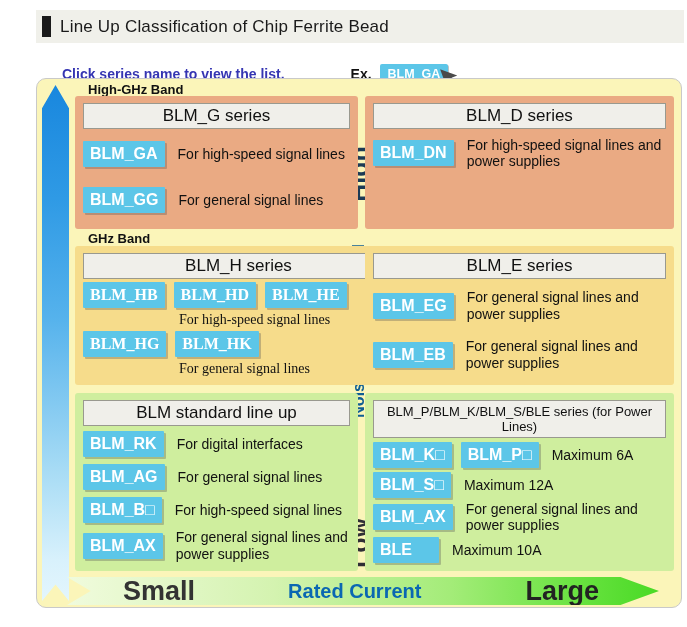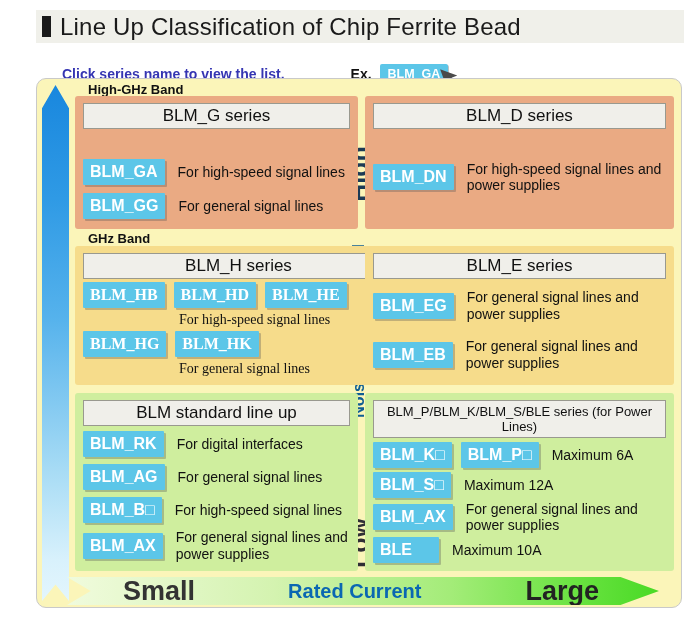--- a/index.html
+++ b/index.html
@@ -1,21 +1,21 @@
 <!DOCTYPE html>
 <html><head>
 <meta charset="utf-8">
 <style>
   html,body{margin:0;padding:0;background:#fff;}
   body{width:687px;height:627px;position:relative;font-family:"Liberation Sans","DejaVu Sans",sans-serif;color:#111;overflow:hidden;}
 
   
   .titlebar{position:absolute;left:36px;top:10px;width:648px;height:33px;background:#F0F0EA;display:flex;align-items:center;box-sizing:border-box;padding-left:6px;}
   .titlebar .bar{width:9px;height:21px;background:#1a1a1a;margin-right:9px;flex:0 0 auto;}
-  .titlebar .title{font-size:24px;color:#1a1a1a;letter-spacing:0.2px;}
+  .titlebar .title{font-size:17px;color:#1a1a1a;letter-spacing:0.2px;}
 
   
   .subrow{position:absolute;left:62px;top:49px;width:600px;height:26px;display:flex;align-items:center;margin-top:12px;}
   .click-note{color:#3535B2;font-weight:bold;font-size:14px;}
   .ex-label{color:#111;font-weight:bold;font-size:14px;margin-left:66px;}
   .ex-btn{margin-left:8px;background:#5CC6E8;color:#fff;font-weight:bold;font-size:12.5px;padding:3px 8px;border-radius:2px;box-shadow:1px 1px 0 rgba(80,80,80,.35);position:relative;}
   .cursor-wrap{position:relative;left:-8px;top:6px;}
 
   
   .board{position:absolute;left:36px;top:78px;width:646px;height:530px;background:#FBF5B9;border:1px solid #c9c9c9;border-radius:10px;box-sizing:border-box;}
@@ -29,21 +29,21 @@
   .vl-band{top:252px;color:#0F5E93;font-size:16px;transform:translate(-50%,-50%) rotate(-90deg);}
   .vl-low{top:464px;color:#2F2F35;font-size:25px;transform:translate(-50%,-50%) rotate(-90deg);}
 
   
   .band-label{position:absolute;font-size:13px;font-weight:bold;color:#111;padding-left:9px;}
   .band1{left:42px;top:3px;}
   .band2{left:42px;top:152px;}
 
   
   .panel{position:absolute;box-sizing:border-box;padding:7px 8px 6px 8px;border-radius:3px;display:flex;flex-direction:column;}
-  .p-salmon{background:#EAAA83;gap:24px;}
+  .p-salmon{background:#EAAA83;}
   .p-gold{background:#F6DC8B;}
   .p-green{background:#CFEE9E;}
   .pos-g{left:38px;top:17px;width:283px;height:133px;}
   .pos-d{left:328px;top:17px;width:309px;height:133px;}
   .pos-h{left:38px;top:167px;width:327px;height:139px;}
   .pos-e{left:328px;top:167px;width:309px;height:139px;}
   .pos-std{left:38px;top:314px;width:283px;height:178px;}
   .pos-pwr{left:328px;top:314px;width:309px;height:178px;}
 
   .panel-header{background:#F0EFEA;border:1px solid #99998F;text-align:center;font-size:17px;color:#111;padding:2px 0;flex:0 0 auto;}

